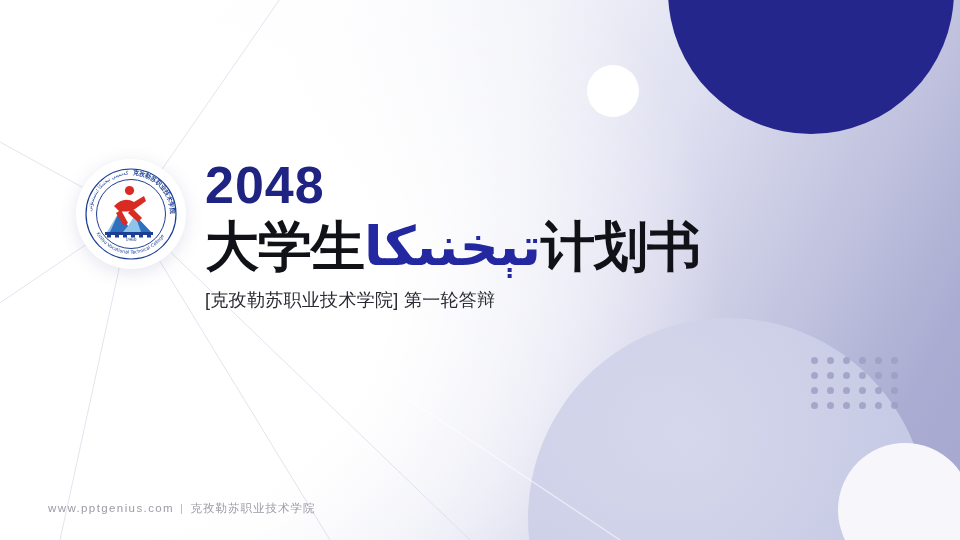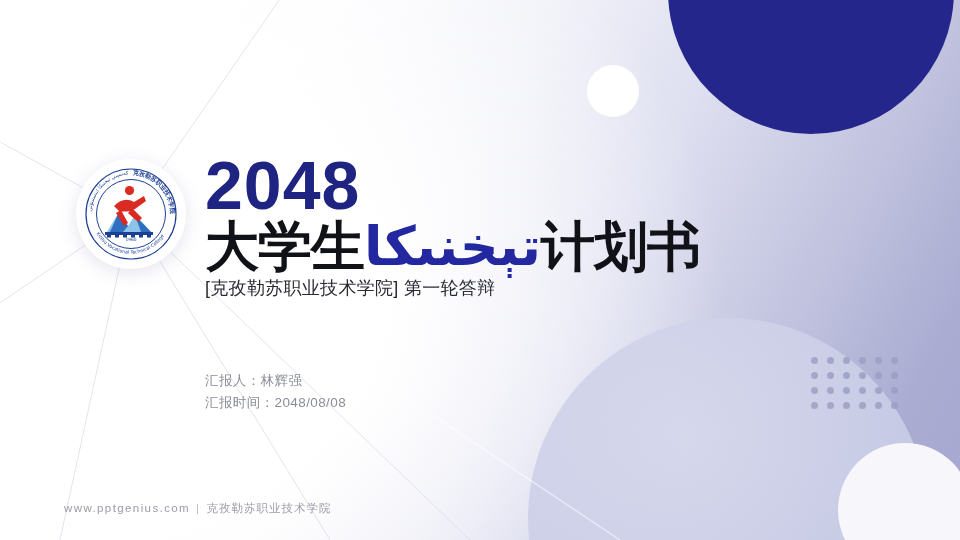--- a/index.html
+++ b/index.html
@@ -85,51 +85,52 @@
     background:#ffffff;
     box-shadow:0 4px 18px rgba(90,95,150,.16);
     display:flex; align-items:center; justify-content:center;
   }
   .logo svg{ display:block; }
 
   
   .text-block{ position:absolute; left:205px; top:152px; width:680px; }
 
   .year{
-    font-size:68px; line-height:66px;
+    font-size:52px; line-height:66px;
     font-weight:bold;
     color:#1f2382;
     letter-spacing:1px;
   }
   .headline{
     font-size:54px; line-height:60px;
     font-weight:bold;
     letter-spacing:-1px;
     white-space:nowrap;
     margin-top:-2px;
   }
   .headline .k{ color:#111217; }
   .headline .b{ color:#2327a0; }
 
   .subtitle{
+    margin-top:12px;
     font-size:18px; line-height:24px;
     color:#2a2b33;
     letter-spacing:.3px;
   }
 
   .meta{ position:absolute; left:205px; top:370px; }
   .meta div{
     font-size:13.5px; line-height:22px;
     color:#8b8d99;
     letter-spacing:.4px;
   }
 
   
   .footer{
-    position:absolute; left:64px; bottom:24px;
+    position:absolute; left:48px; bottom:24px;
     font-size:11.5px; line-height:16px;
     color:#9a9ba5;
     letter-spacing:1.4px;
     white-space:nowrap;
   }
   .footer .sep{ margin:0 6px; color:#b9bac3; }
   .footer .org{ letter-spacing:1px; }
 </style>
 </head>
 <body>
@@ -221,22 +222,18 @@
       <text x="48" y="75" font-size="4.4" fill="#1c3f94" text-anchor="middle" font-family="'DejaVu Sans',sans-serif">1960</text>
     </svg>
   </div>
 
   <div class="text-block">
     <div class="year">2048</div>
     <div class="headline"><span class="k">大学生</span><span class="b">تېخنىكا</span><span class="k">计划书</span></div>
     <div class="subtitle">[克孜勒苏职业技术学院] 第一轮答辩</div>
   </div>
 
-  <div class="meta">
-    <div>汇报人：林辉强</div>
-    <div>汇报时间：2048/08/08</div>
-  </div>
 
   <div class="footer">
     <span>www.pptgenius.com</span><span class="sep">|</span><span class="org">克孜勒苏职业技术学院</span>
   </div>
 
 </div>
 
 </body></html>

